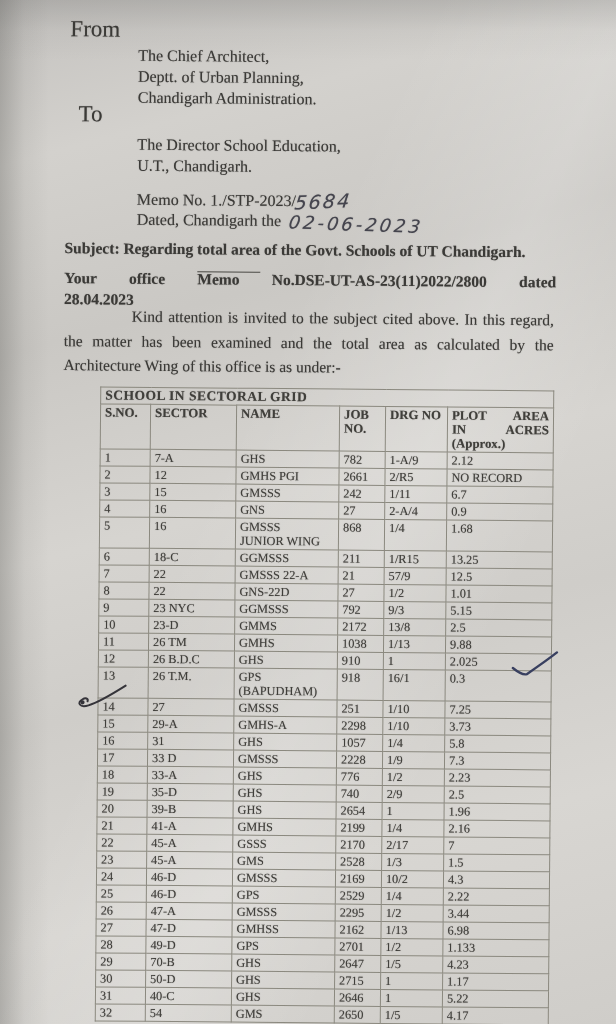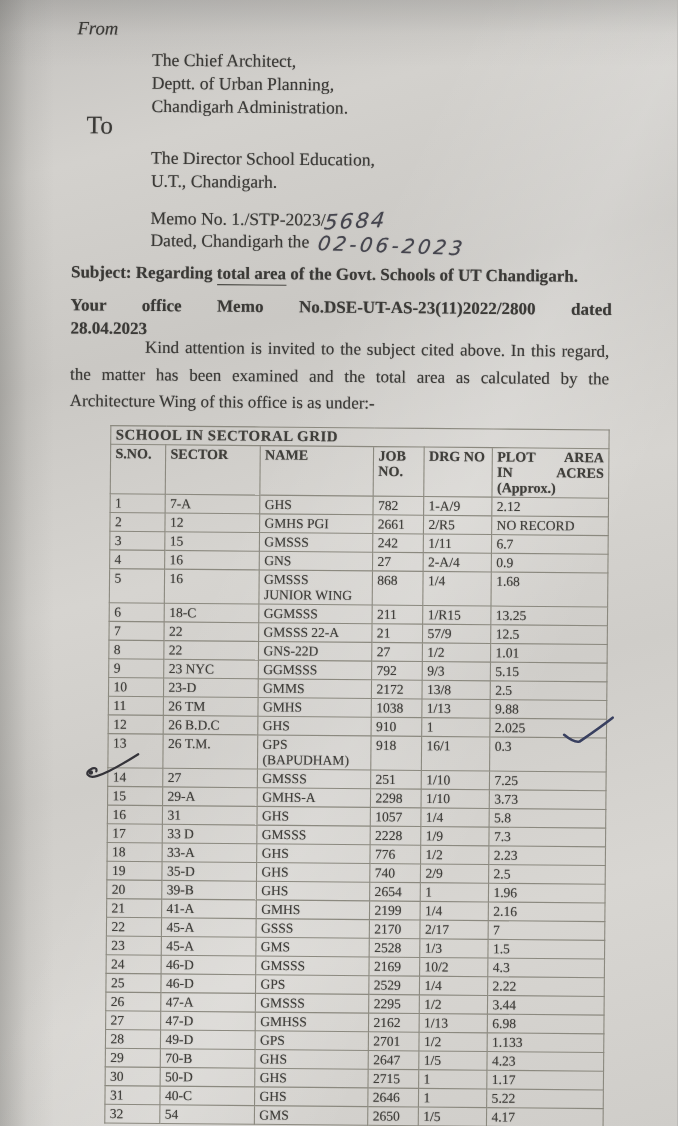--- a/index.html
+++ b/index.html
@@ -16,38 +16,38 @@
       linear-gradient(115deg, rgba(255,255,255,0) 40%, rgba(255,255,255,0.18) 58%, rgba(255,255,255,0) 72%),
       linear-gradient(165deg, #c4c2bf 0%, #d3d1cd 14%, #cac8c4 30%, #d6d4d0 48%, #cfcdc9 62%, #d8d6d2 80%, #cfcdc9 100%);
   }
   .tilt{
     position:absolute;left:0;top:0;width:616px;height:1024px;
     transform:rotate(0.5deg);transform-origin:280px 420px;
     color:#3b3a37;
     text-shadow:0 0 1px rgba(64,62,58,0.55);
   }
   .abs{position:absolute;}
-  .from-label{left:67px;top:18px;font-size:17px;font-style:italic;}
+  .from-label{left:67px;top:18px;font-size:23px;}
   .to-label{left:76px;top:103px;font-size:23px;}
   .addr{font-size:16px;line-height:21px;}
   .sender{left:135px;top:46px;}
   .recipient{left:135px;top:135px;}
   .memo-line{left:135px;top:190px;font-size:16px;}
   .dated-line{left:135px;top:212px;font-size:16px;}
   .hand{
     display:inline-block;
     font-family:"DejaVu Sans",sans-serif;
     font-style:italic;
     color:#45454e;
     text-shadow:0 0 1px rgba(69,69,78,0.5);
   }
   .hand-memo{font-size:19px;letter-spacing:2px;transform:skewX(-9deg) rotate(-3deg);margin-left:-1px;vertical-align:-2px;}
   .hand-date{font-size:18px;letter-spacing:3px;transform:skewX(-7deg) rotate(1.5deg);margin-left:8px;vertical-align:-4px;}
   .subject-line{left:63px;top:241px;width:502px;font-weight:bold;font-size:15.5px;}
-  .u-hand{border-bottom:1.5px solid #4a4944;padding-bottom:1px;}
+  .u-hand{border-bottom:1.5px solid #4a4944;padding-bottom:14px;}
   .ref-block{left:63px;top:269px;width:492px;font-weight:bold;font-size:15.5px;line-height:21px;}
   .ref-row{display:flex;}
   .ref-label{width:67px;flex:0 0 67px;}
   .ref-text{flex:1;}
   .just{text-align:justify;text-align-last:justify;}
   .body-par{
     left:63px;top:306px;width:490px;
     font-size:15.5px;line-height:24.5px;
     text-align:justify;text-indent:68px;
     margin:0;

